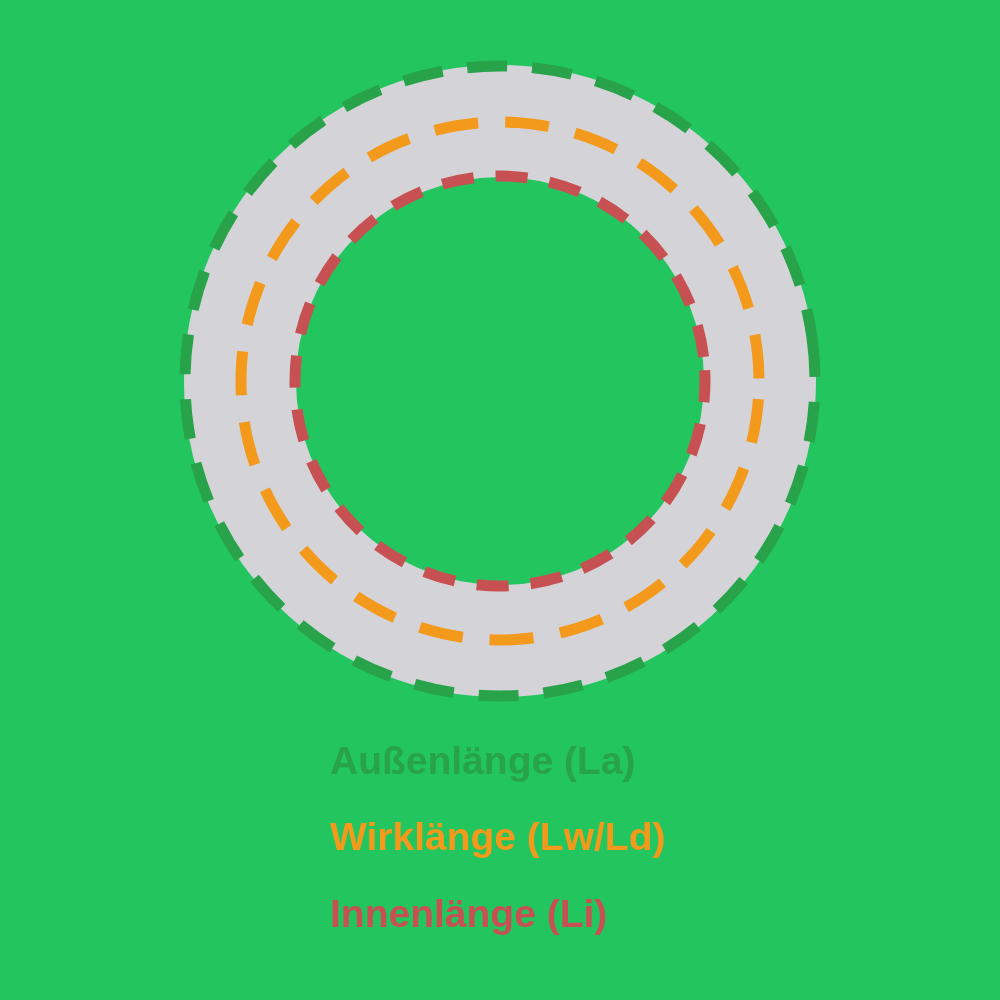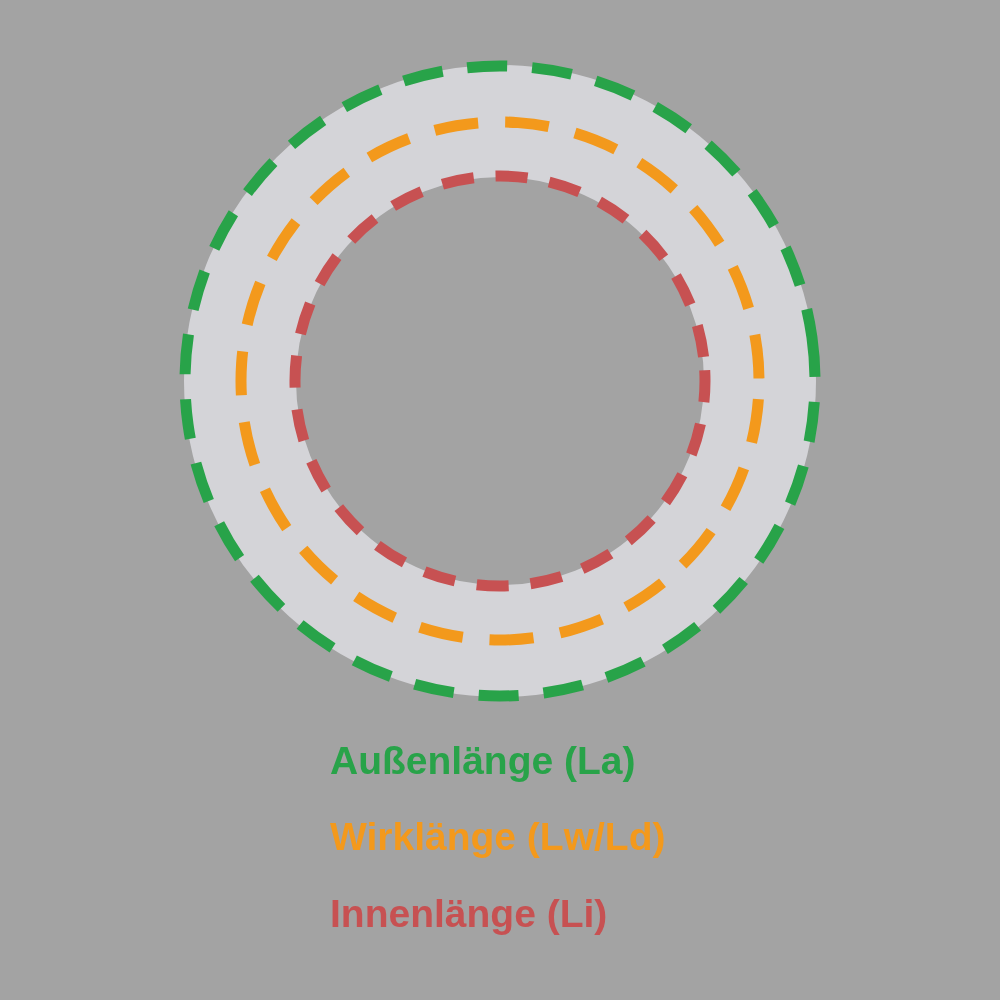--- a/index.html
+++ b/index.html
@@ -7,21 +7,21 @@
     padding: 0;
     background: #ffffff;
     width: 1000px;
     height: 1000px;
     overflow: hidden;
   }
   .stage {
     position: relative;
     width: 1000px;
     height: 1000px;
-    background: #a3a3a3;
+    background: #22c55e;
   }
   svg text.diagram-label {
     font-family: "Liberation Sans", "DejaVu Sans", sans-serif;
     font-weight: bold;
     font-size: 39px;
   }
 </style>
 </head>
 <body>
 

